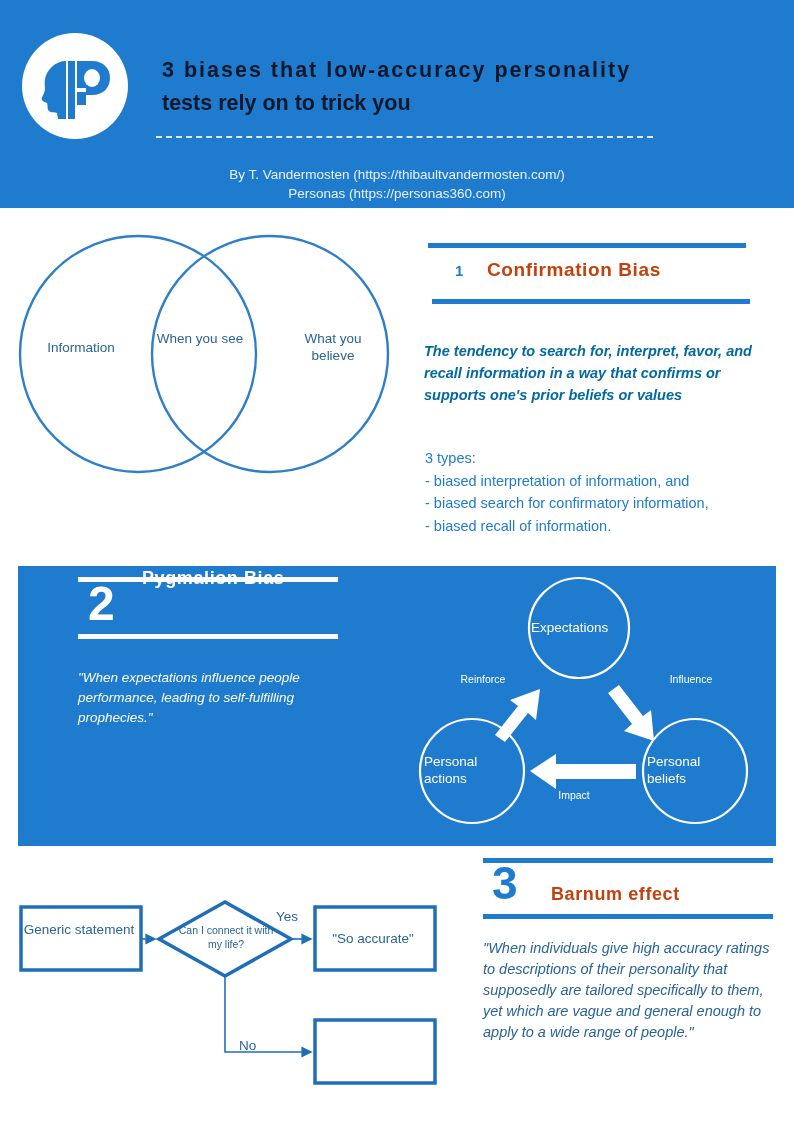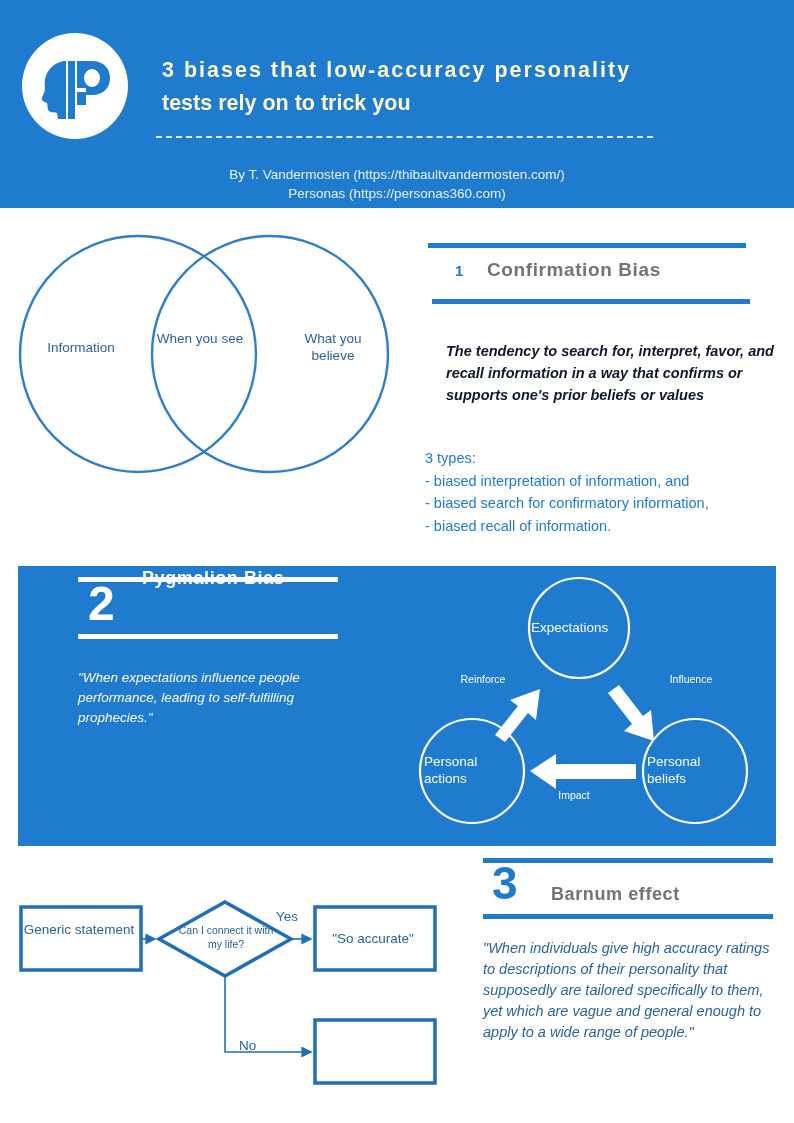--- a/index.html
+++ b/index.html
@@ -35,21 +35,21 @@
   }
   #logo-mark {
     position: absolute;
     left: 22px; top: 33px;
     width: 106px; height: 106px;
   }
   #header-title {
     position: absolute;
     left: 162px; top: 54px;
     width: 600px;
-    color: #fef9c3;
+    color: #0f172a;
     font-size: 21.5px;
     font-weight: bold;
     line-height: 33px;
     letter-spacing: 0.2px;
   }
   #header-title .ln1 { display: block; letter-spacing: 2.0px; }
   #header-title .ln2 { display: block; letter-spacing: 0px; }
   #header-divider {
     position: absolute;
     left: 156px; top: 136px;
@@ -90,34 +90,34 @@
   }
   .sec-bar-white { background: #ffffff; }
   .sec-num {
     position: absolute;
     font-weight: bold;
     color: #1f7bce;
   }
   .sec-title {
     position: absolute;
     font-weight: bold;
-    color: #737373;
+    color: #c2410c;
     letter-spacing: 0.6px;
   }
 
   #s1-bar-top    { left: 428px; top: 243px; width: 318px; }
   #s1-bar-bot    { left: 432px; top: 299px; width: 318px; }
   #s1-num        { left: 455px; top: 262px; font-size: 15px; }
   #s1-title      { left: 487px; top: 259px; font-size: 19px; }
 
   #s1-desc {
     position: absolute;
-    left: 446px; top: 340px;
+    left: 424px; top: 340px;
     width: 346px;
-    color: #0f172a;
+    color: #0369a1;
     font-size: 14.5px;
     font-style: italic;
     font-weight: bold;
     line-height: 22px;
   }
   #s1-types {
     position: absolute;
     left: 425px; top: 447px;
     width: 350px;
     color: #1f7bce;

